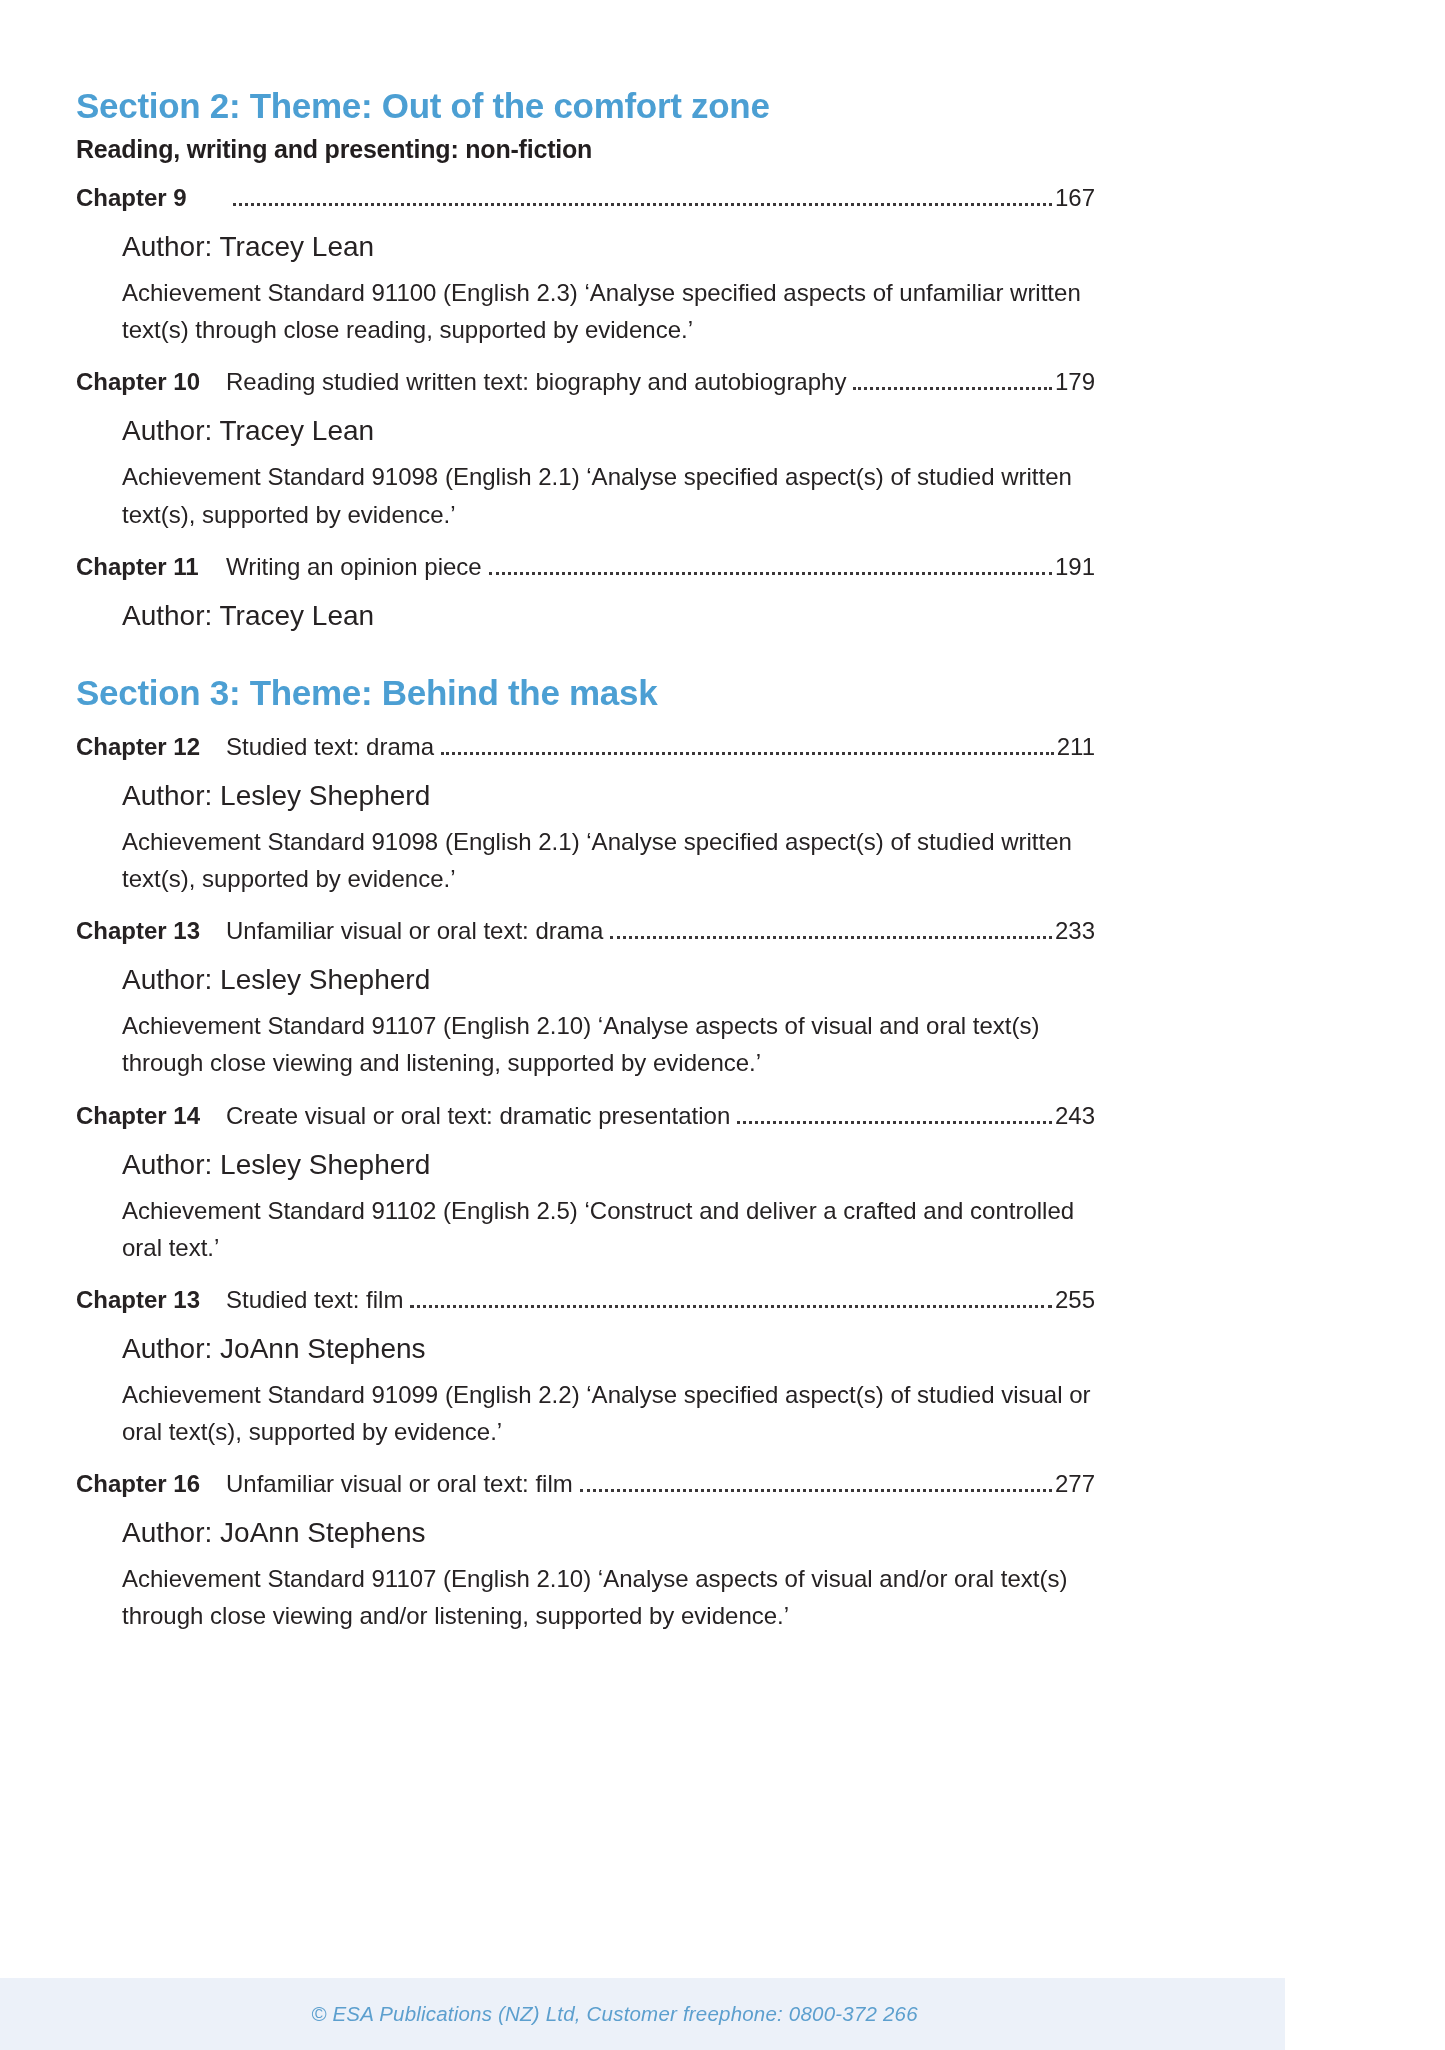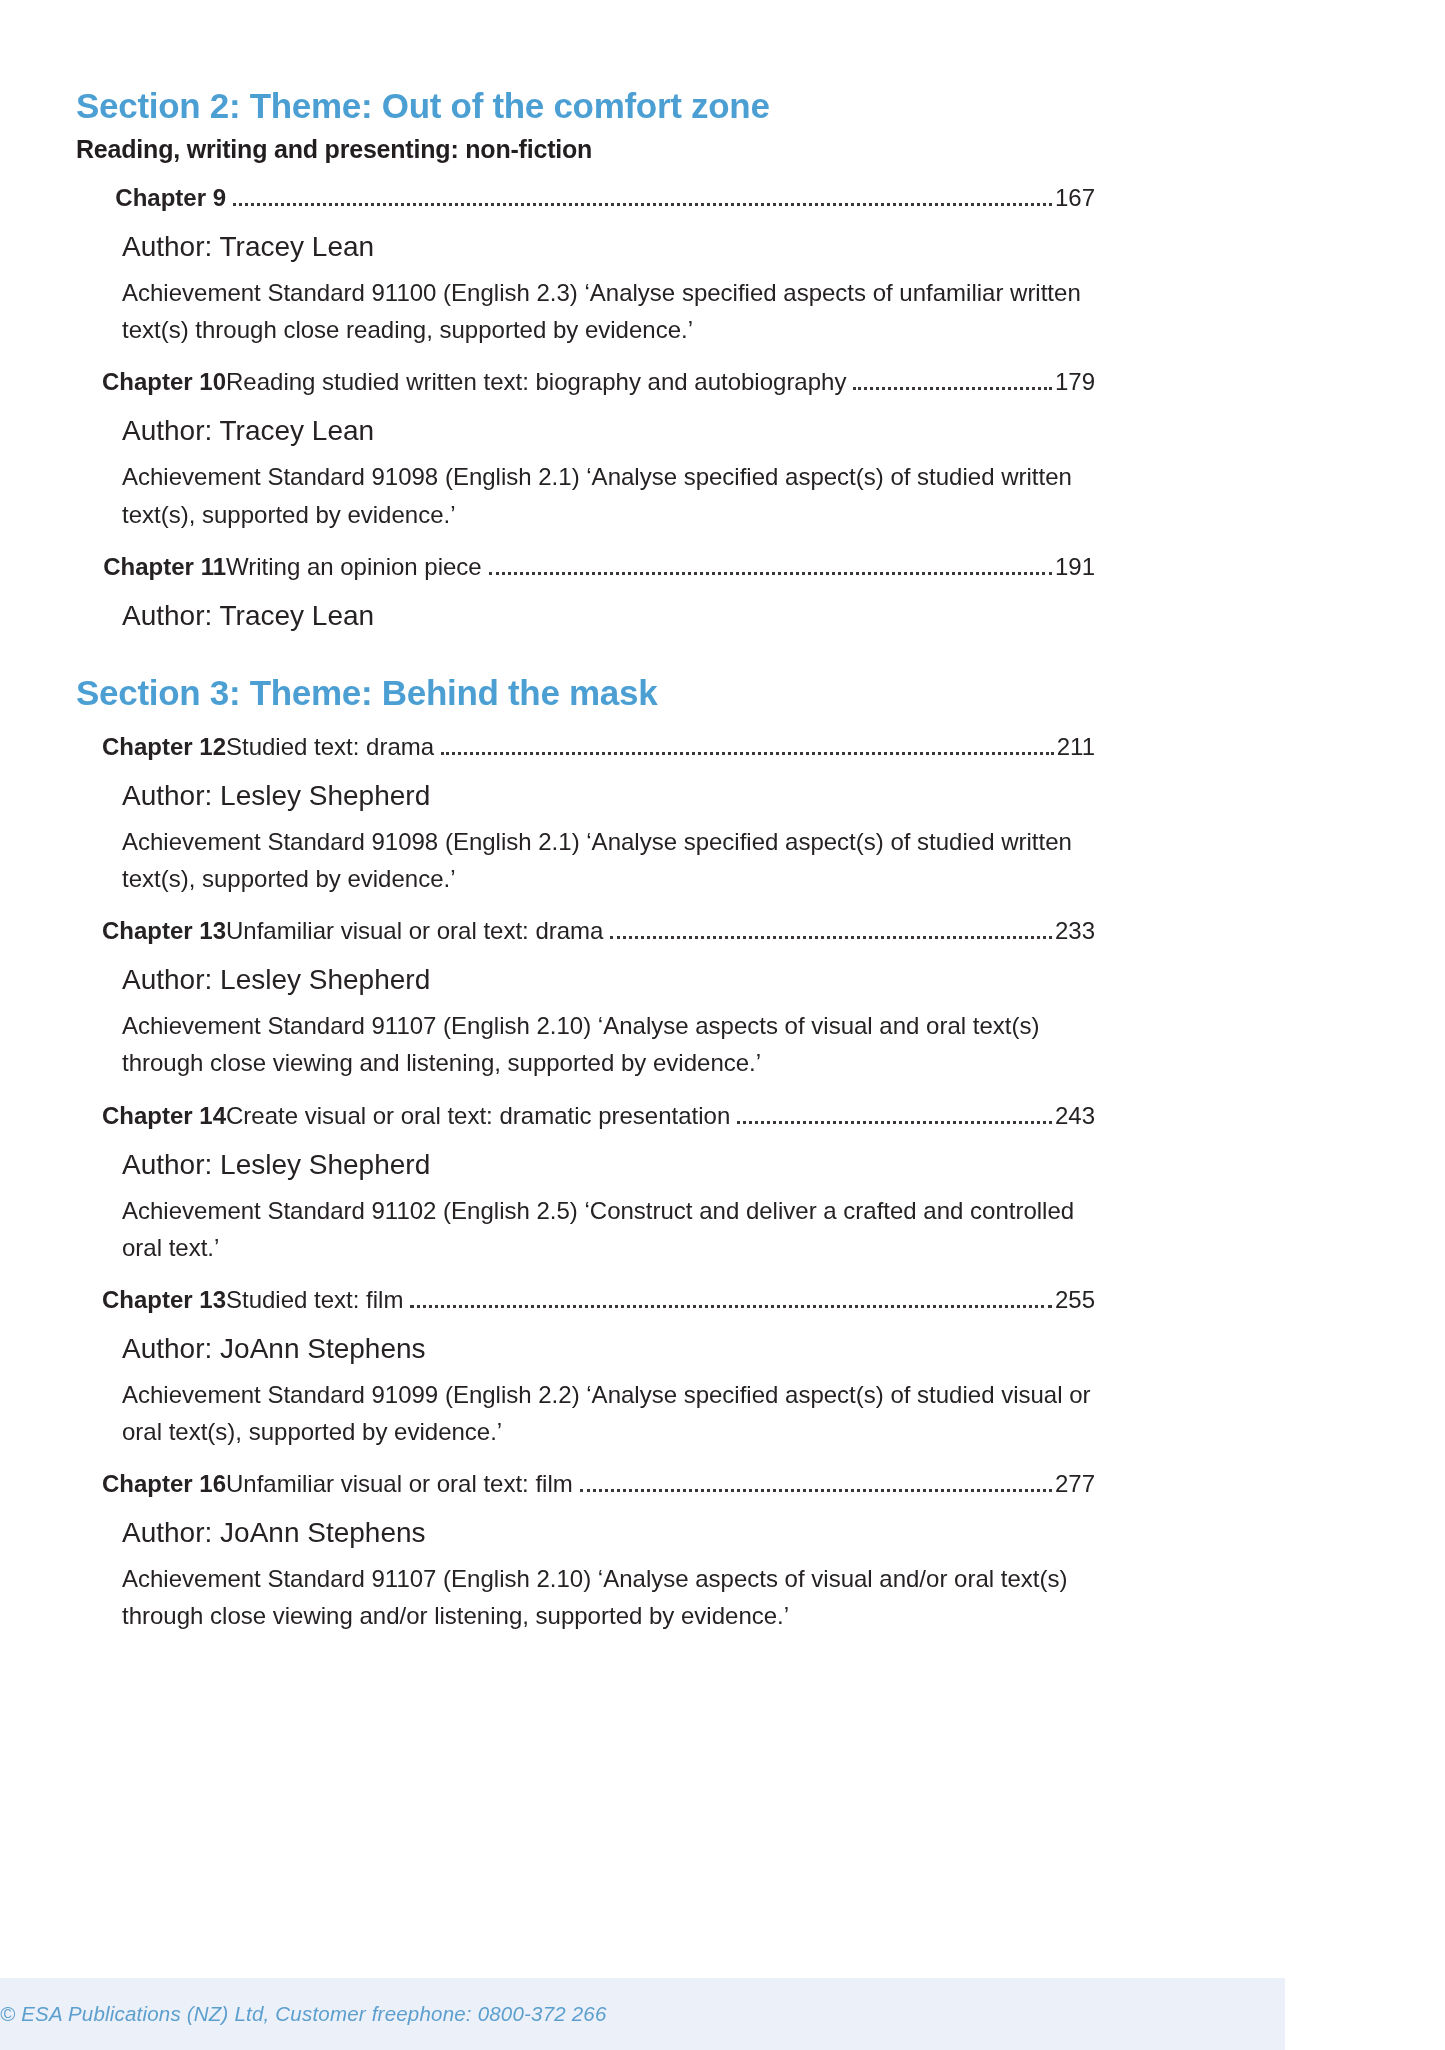--- a/index.html
+++ b/index.html
@@ -34,21 +34,21 @@
   }
   .toc-section + .toc-section { margin-top:40px; }
   .chapter { margin:0; }
   .toc-row {
     display:flex;
     align-items:baseline;
     margin-top:19px;
     font-size:24px;
     line-height:1.25;
   }
-  .ch-label { font-weight:bold; flex:0 0 150px;text-align:right; }
+  .ch-label { font-weight:bold; flex:0 0 150px; }
   .ch-title { flex:0 1 auto; white-space:nowrap; }
   .dots {
     flex:1 1 auto;
     min-width:24px;
     margin:0 3px 0 7px;
     border-bottom:3px dotted #3b3738;
   }
   .ch-page { flex:0 0 auto; }
   .author {
     margin:16px 0 0 46px;
@@ -61,21 +61,21 @@
     line-height:1.55;
     max-width:1136px;
   }
   .footer-bar {
     position:absolute;
     left:0; right:0; bottom:0;
     height:72px;
     background:#ECF1F9;
     display:flex;
     align-items:center;
-    justify-content:flex-start;
+    justify-content:center;
     padding-right:56px;
     box-sizing:border-box;
   }
   .footer-text {
     font-style:italic;
     color:#5C9FCE;
     font-size:20.5px;
     letter-spacing:0.2px;
   }
 </style>

